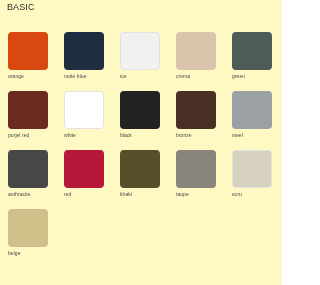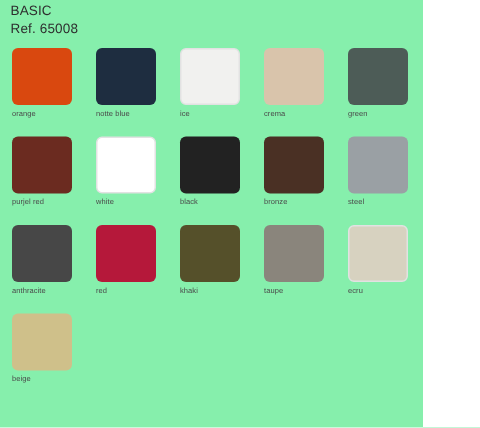--- a/index.html
+++ b/index.html
@@ -14,21 +14,21 @@
     font-family: "Liberation Sans", sans-serif;
     color: #3a3a3a;
     position: relative;
   }
 
   #sheet {
     position: absolute;
     left: 0; top: 0;
     width: 282px;
     height: 285px;
-    background: #86efac;
+    background: #fef9c3;
   }
 
   
   .header {
     position: absolute;
     left: 7px;
     top: 2px;
     line-height: 1.28;
   }
   .header .title {
@@ -94,21 +94,20 @@
     letter-spacing: 0.1px;
   }
 </style>
 </head>
 <body>
 
 <div id="sheet">
 
   <div class="header">
     <span class="title">BASIC</span>
-    <span class="ref">Ref. 65008</span>
   </div>
 
   <div class="grid" id="swatch-grid">
       <div class="row">
         <div class="cell">
           <span class="chip" style="background: rgb(217, 72, 15);"></span>
           <span class="swatch-label">orange</span>
         </div>
         <div class="cell">
           <span class="chip" style="background: rgb(30, 45, 64);"></span>

